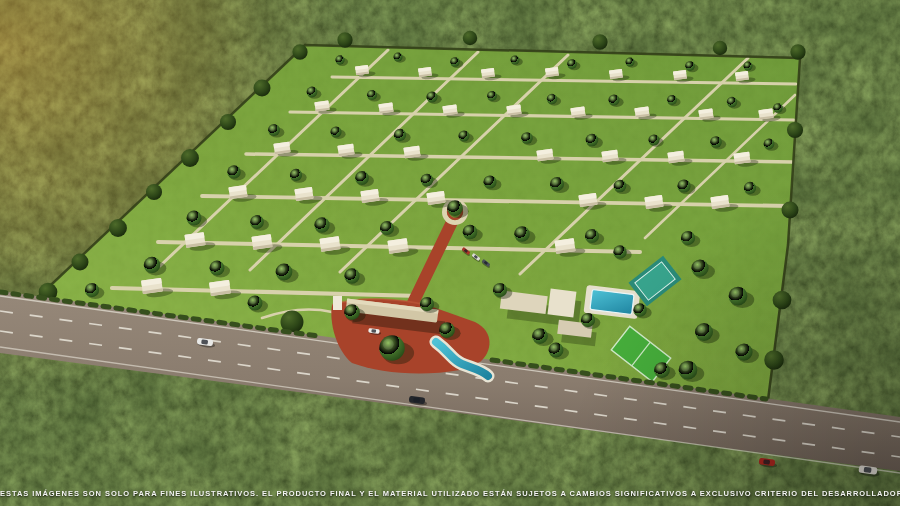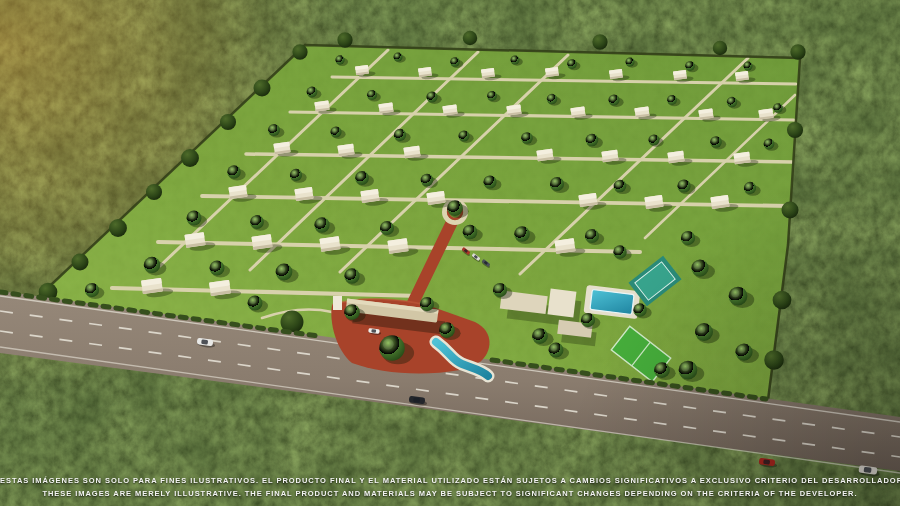--- a/index.html
+++ b/index.html
@@ -319,15 +319,14 @@
       <use href="#tree" transform="translate(447 330) scale(1.05)"></use>
       <use href="#tree" transform="translate(392 348) scale(1.7)"></use>
     </g>
   </g>
 
   <rect width="900" height="506" fill="url(#cornerDark)"></rect>
 </svg>
 
 <div class="disclaimer">
   <div>ESTAS IMÁGENES SON SOLO PARA FINES ILUSTRATIVOS. EL PRODUCTO FINAL Y EL MATERIAL UTILIZADO ESTÁN SUJETOS A CAMBIOS SIGNIFICATIVOS A EXCLUSIVO CRITERIO DEL DESARROLLADOR.</div>
-  <div>THESE IMAGES ARE MERELY ILLUSTRATIVE. THE FINAL PRODUCT AND MATERIALS MAY BE SUBJECT TO SIGNIFICANT CHANGES DEPENDING ON THE CRITERIA OF THE DEVELOPER.</div>
 </div>
 </div>
 
 </body></html>

